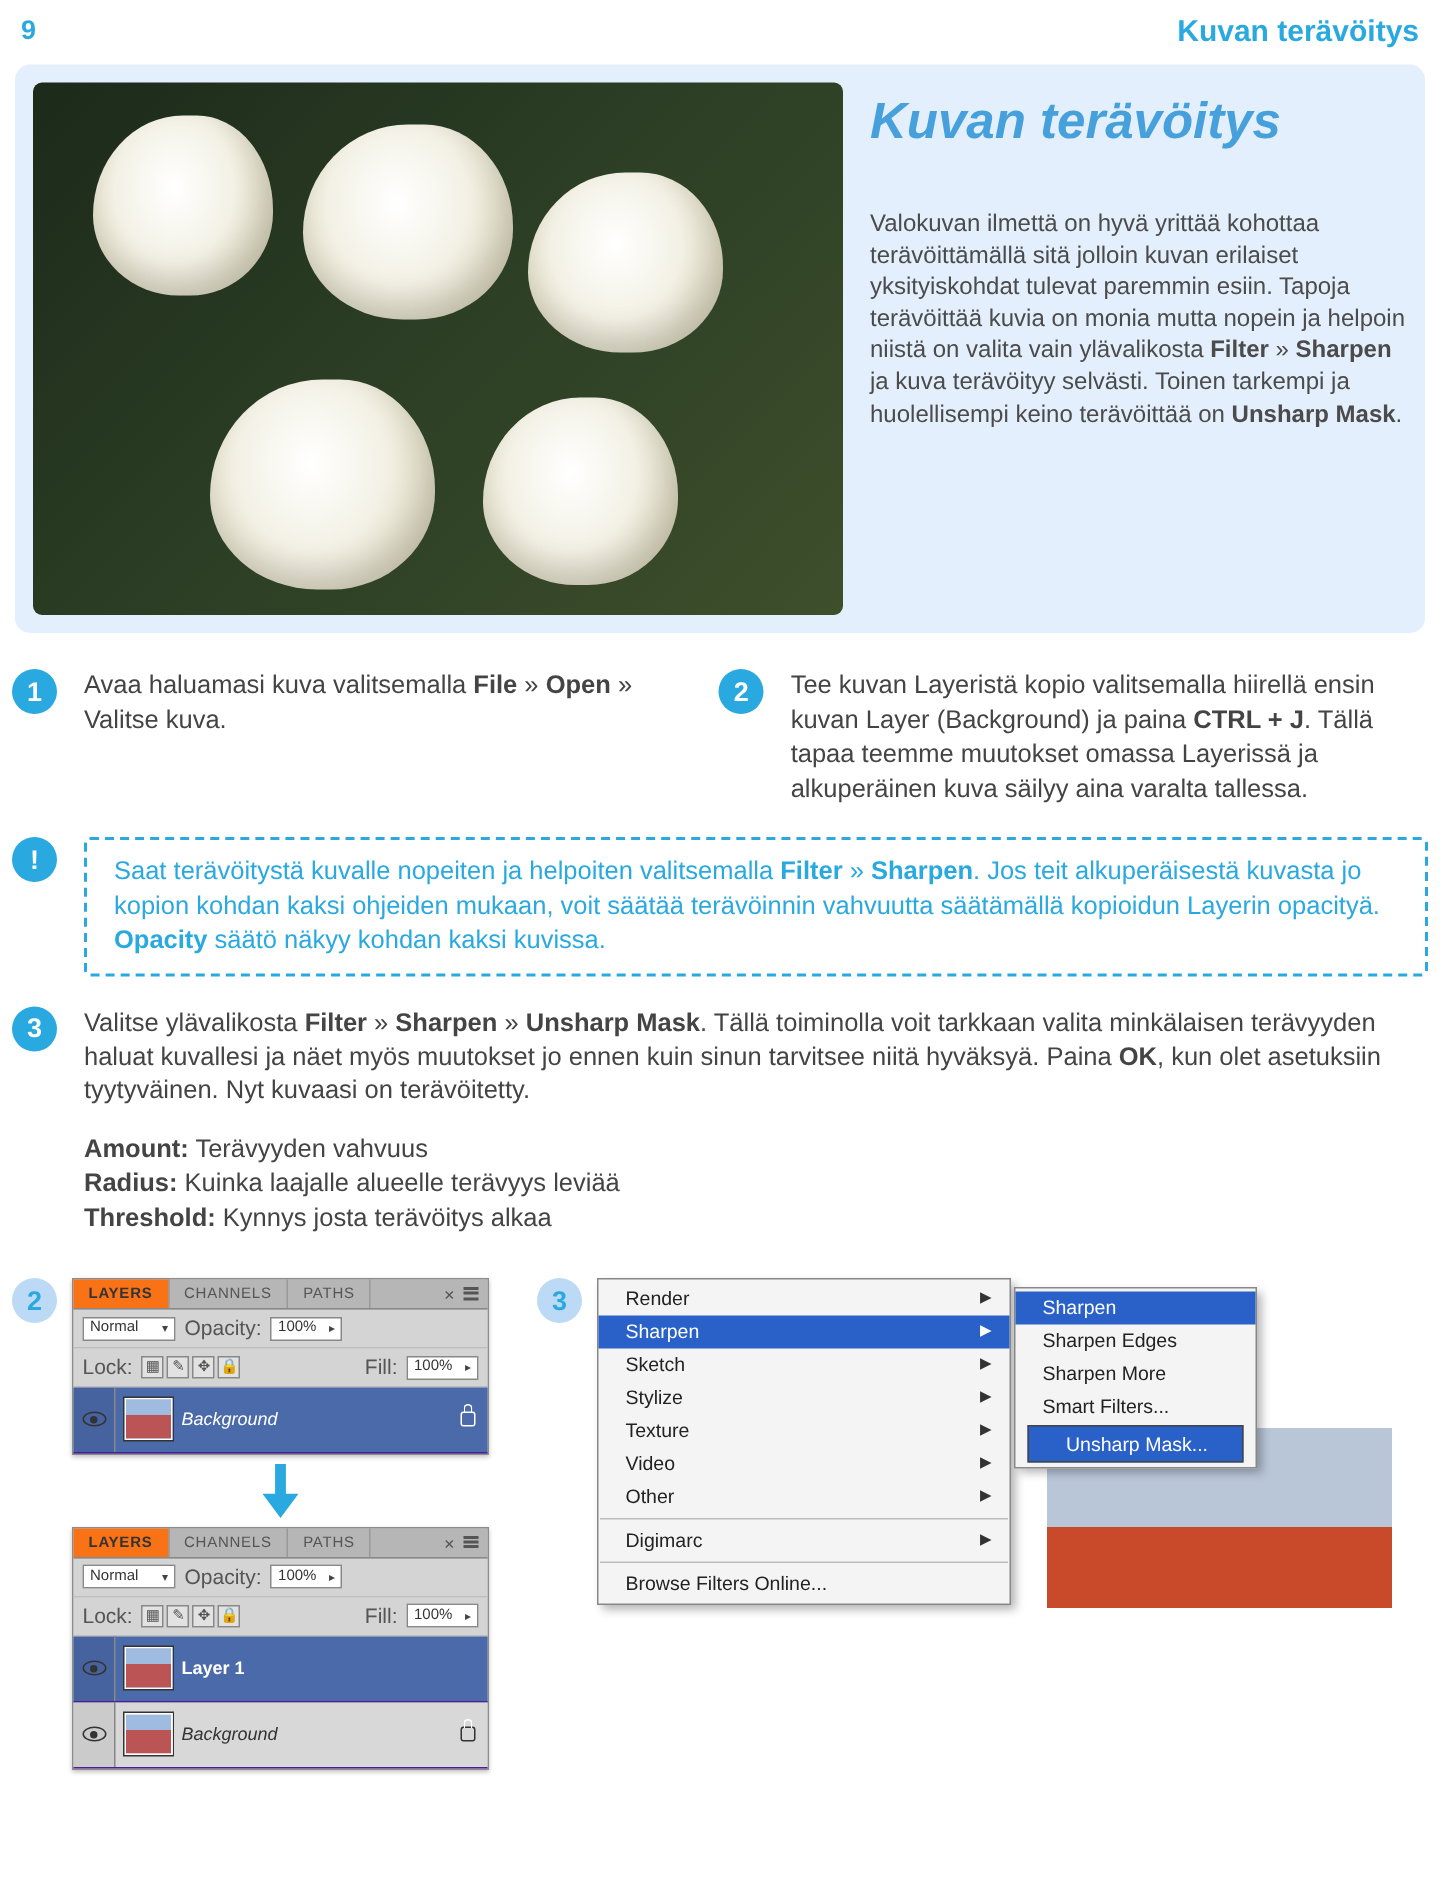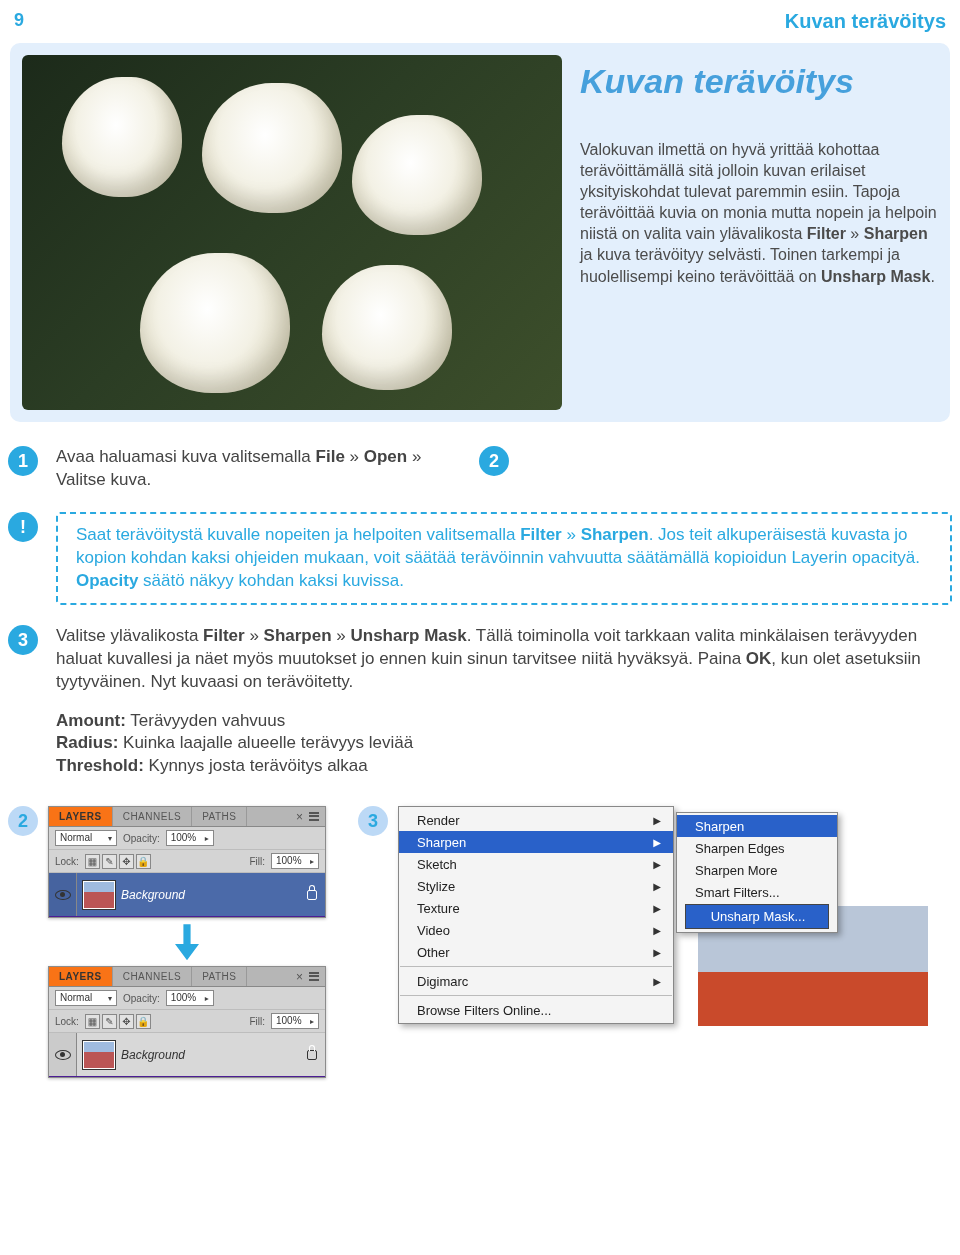--- a/index.html
+++ b/index.html
@@ -125,21 +125,21 @@
     border: 1px solid #888;
     padding: 1px 4px;
     font-size: 10px;
     height: 16px;
     display: flex;
     align-items: flex-end;
     min-width: 62px;
   }
   .field-small .tri { margin-left: auto; font-size: 8px; color: #444; }
   .field-mini { min-width: 48px; }
-  .lbl { font-size: 10px; color: #555; }
+  .lbl { font-size: 14px; color: #555; }
   .layer-item {
     display: flex; align-items: center;
     background: #4b6aa9;
     color: #fff;
     height: 44px;
     border-bottom: 1px solid #4c1d95;
   }
   .layer-item.plain { background: #d8d8d8; color: #333; }
   .eye {
     width: 28px; height: 100%;
@@ -245,20 +245,21 @@
   </div>
 </div>
 
 <div class="two-col">
   <div class="col">
     <div class="marker">1</div>
     <div class="step-body">Avaa haluamasi kuva valitsemalla <b>File</b> » <b>Open</b> » Valitse kuva.</div>
   </div>
   <div class="col">
     <div class="marker">2</div>
+    <div class="step-body">Tee kuvan Layeristä kopio valitsemalla hiirellä ensin kuvan Layer (Background) ja paina <b>CTRL + J</b>. Tällä tapaa teemme muutokset omassa Layerissä ja alkuperäinen kuva säilyy aina varalta tallessa.</div>
   </div>
 </div>
 
 <div class="step-row">
   <div class="marker">!</div>
   <div class="tip-box">Saat terävöitystä kuvalle nopeiten ja helpoiten valitsemalla <b>Filter</b> » <b>Sharpen</b>. Jos teit alkuperäisestä kuvasta jo kopion kohdan kaksi ohjeiden mukaan, voit säätää terävöinnin vahvuutta säätämällä kopioidun Layerin opacityä. <b>Opacity</b> säätö näkyy kohdan kaksi kuvissa.</div>
 </div>
 
 <div class="step-row">
   <div class="marker">3</div>
@@ -352,20 +353,27 @@
             <span class="tiny-icon">✎</span>
             <span class="tiny-icon">✥</span>
             <span class="tiny-icon">🔒</span>
           </div>
           <span class="lbl" style="margin-left:auto;">Fill:</span>
           <div class="field-small field-mini">
               <span>100%</span>
               <span class="tri">▸</span>
             </div>
         </div>
+        <div class="layer-item">
+          <div class="eye">
+              <div class="eye-icon"></div>
+            </div>
+          <div class="thumb"></div>
+          <span class="layer-name" style="font-style:normal;font-weight:bold;">Layer 1</span>
+        </div>
         <div class="layer-item plain">
           <div class="eye">
               <div class="eye-icon"></div>
             </div>
           <div class="thumb"></div>
           <span class="layer-name">Background</span>
           <div class="lock-icon" style="border-color:#333;"></div>
         </div>
       </div>
     </div>

